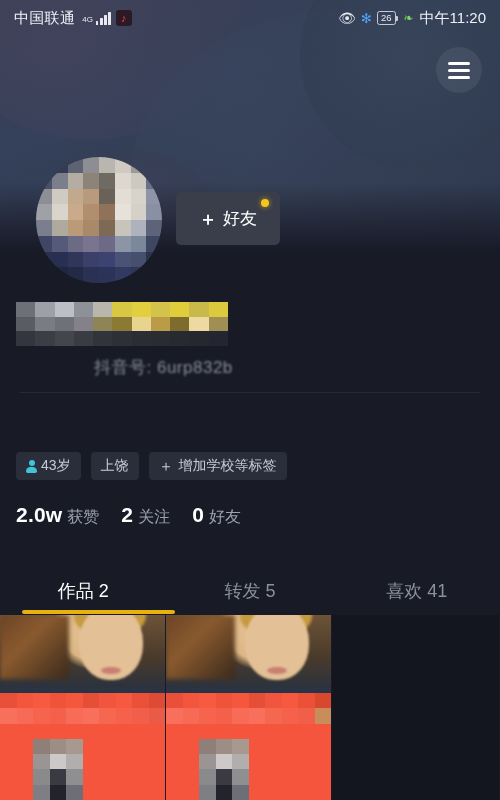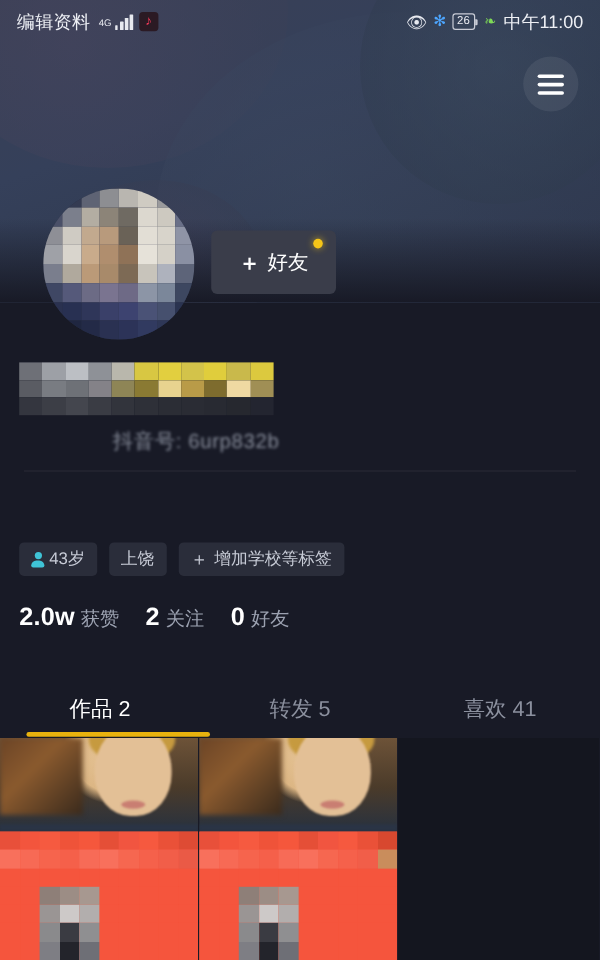--- a/index.html
+++ b/index.html
@@ -441,38 +441,38 @@
   <div class="cover">
     <div class="blob blob-a"></div>
     <div class="blob blob-b"></div>
     <div class="blob blob-c"></div>
     <div class="blob blob-d"></div>
     <div class="cover-fade"></div>
   </div>
 
   <div class="statusbar">
     <div class="sb-left">
-      <span class="carrier">编辑资料</span>
+      <span class="carrier">中国联通</span>
       <span class="net-label">4G</span>
       <span class="bars">
           <i></i>
           <i></i>
           <i></i>
           <i></i>
         </span>
       <span class="tiktok-badge">
         <span>♪</span>
       </span>
     </div>
     <div class="sb-right">
       <span class="eye-icon">👁</span>
       <span class="bt-icon">✻</span>
       <span class="batt">26</span>
       <span class="leaf-icon">❧</span>
-      <span class="clock">中午11:00</span>
+      <span class="clock">中午11:20</span>
     </div>
   </div>
 
   <div class="menu-btn">
     <i></i>
       <i></i>
       <i></i>
   </div>
 
   <div class="avatar-wrap">

